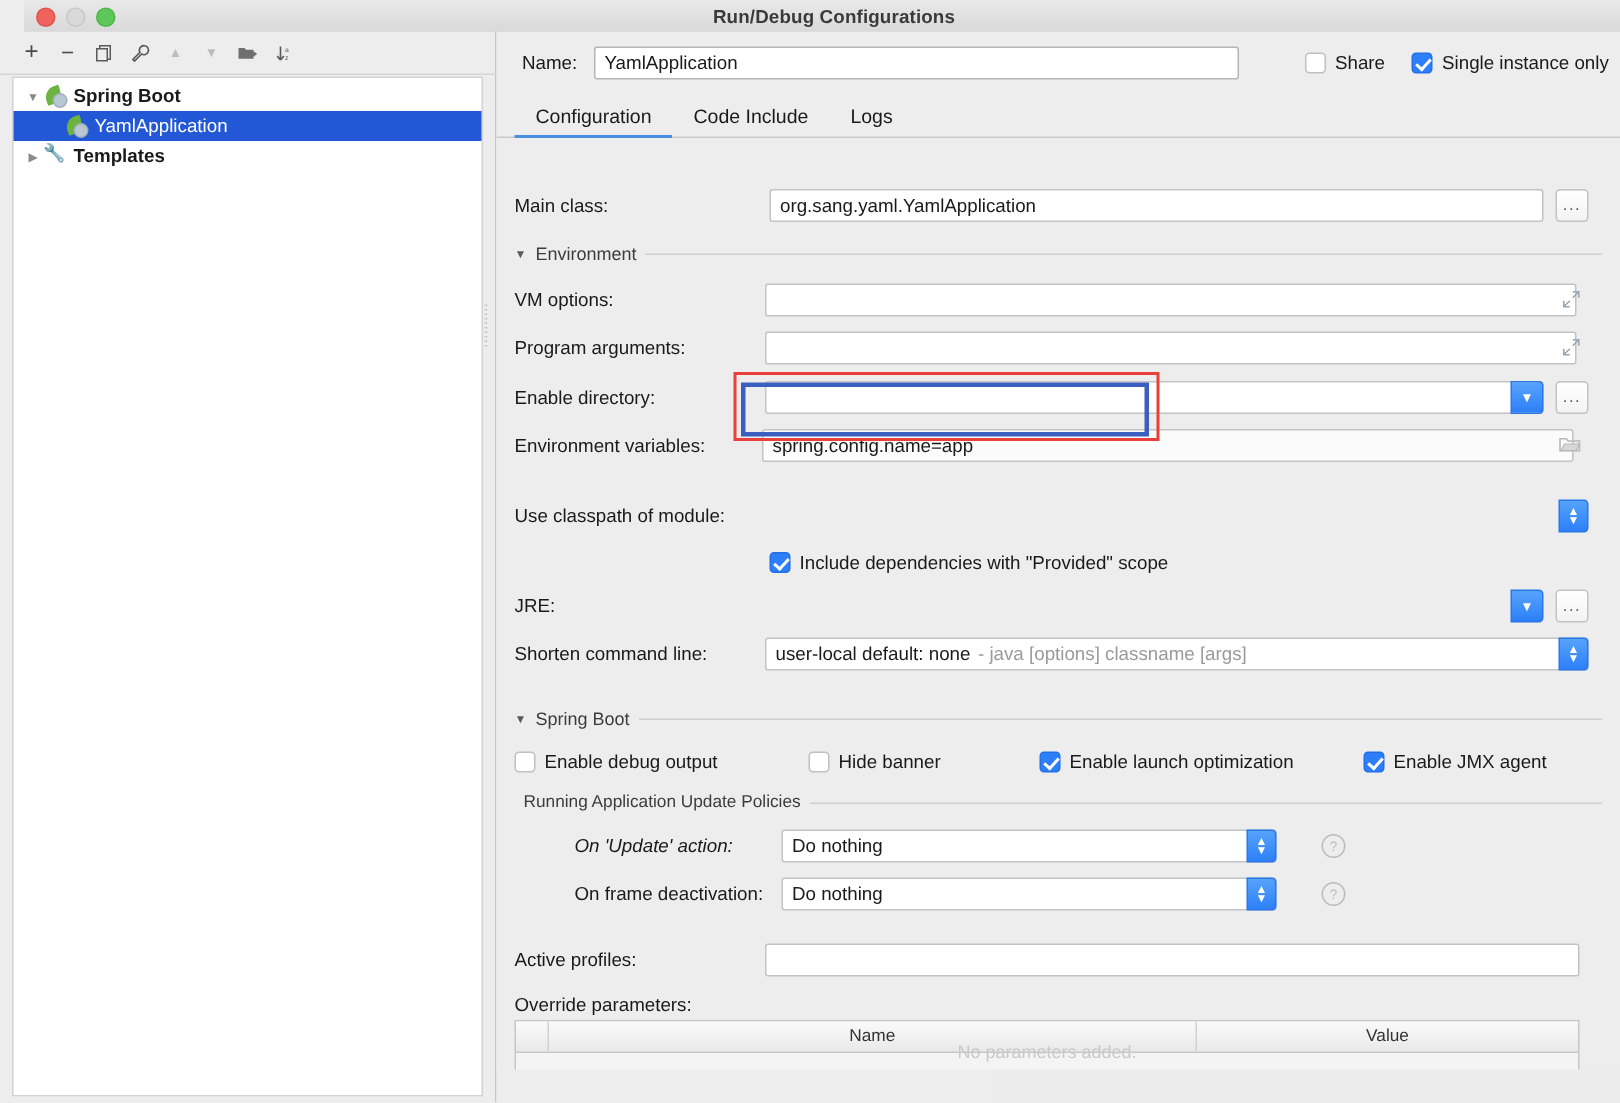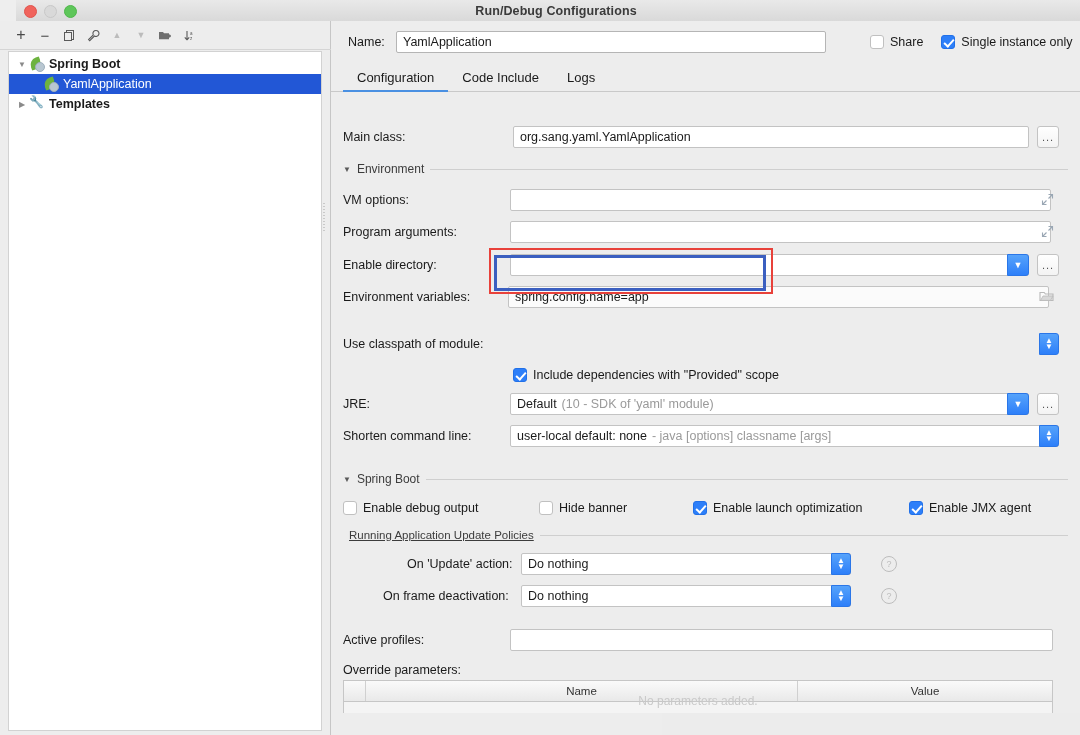--- a/index.html
+++ b/index.html
@@ -375,24 +375,20 @@
 
       <div class="row" style="top:271px;">
         <span class="cb-wrap" style="position:absolute; left:182px; margin-left:0;">
           <span class="cb checked"></span>
           <span class="lbl">Include dependencies with "Provided" scope</span>
         </span>
       </div>
 
       <div class="row" style="top:300px;">
         <span class="lbl">JRE:</span>
-        <div class="field" style="position:absolute; left:179px; width:519px;">
-          <span>Default</span>
-          <span class="muted">(10 - SDK of 'yaml' module)</span>
-        </div>
         <div class="btn-blue" style="position:absolute; left:676px; border-radius:0 3px 3px 0;">▼</div>
         <div class="btn-sq" style="position:absolute; left:706px;">...</div>
       </div>
 
       <div class="row" style="top:332px;">
         <span class="lbl">Shorten command line:</span>
         <div class="field" style="position:absolute; left:179px; width:549px;">
           <span>user-local default: none</span>
           <span class="muted">- java [options] classname [args]</span>
         </div>
@@ -420,27 +416,27 @@
         <span class="cb-wrap" style="position:absolute; left:362px; margin-left:0;">
           <span class="cb checked"></span>
           <span class="lbl">Enable launch optimization</span>
         </span>
         <span class="cb-wrap" style="position:absolute; left:578px; margin-left:0;">
           <span class="cb checked"></span>
           <span class="lbl">Enable JMX agent</span>
         </span>
       </div>
 
-      <div class="subsection" style="top:436px; left:18px; right:12px;text-decoration:underline;">
+      <div class="subsection" style="top:436px; left:18px; right:12px;">
         <span>Running Application Update Policies</span>
         <span class="line" style="flex:1;"></span>
       </div>
 
       <div class="row" style="top:460px;">
-        <span class="lbl" style="margin-left:76px;">On 'Update' action:</span>
+        <span class="lbl" style="margin-left:52px;font-style:italic;">On 'Update' action:</span>
         <div class="field" style="position:absolute; left:190px; width:330px;">Do nothing</div>
         <div class="spin" style="position:absolute; left:500px;">
           <span>▲</span>
           <span>▼</span>
         </div>
         <span class="help" style="position:absolute; left:550px;">?</span>
       </div>
 
       <div class="row" style="top:492px;">
         <span class="lbl" style="margin-left:52px;">On frame deactivation:</span>

